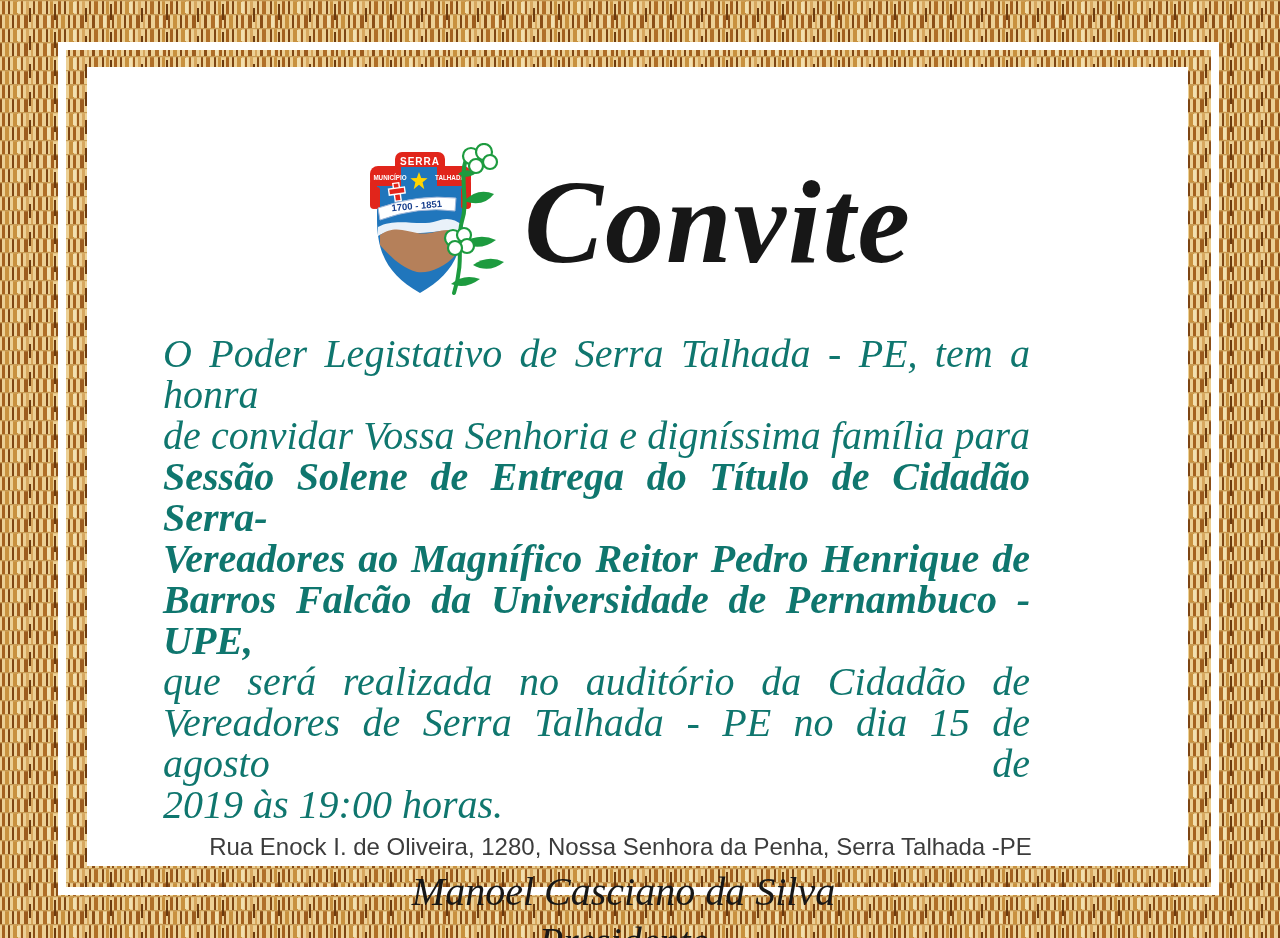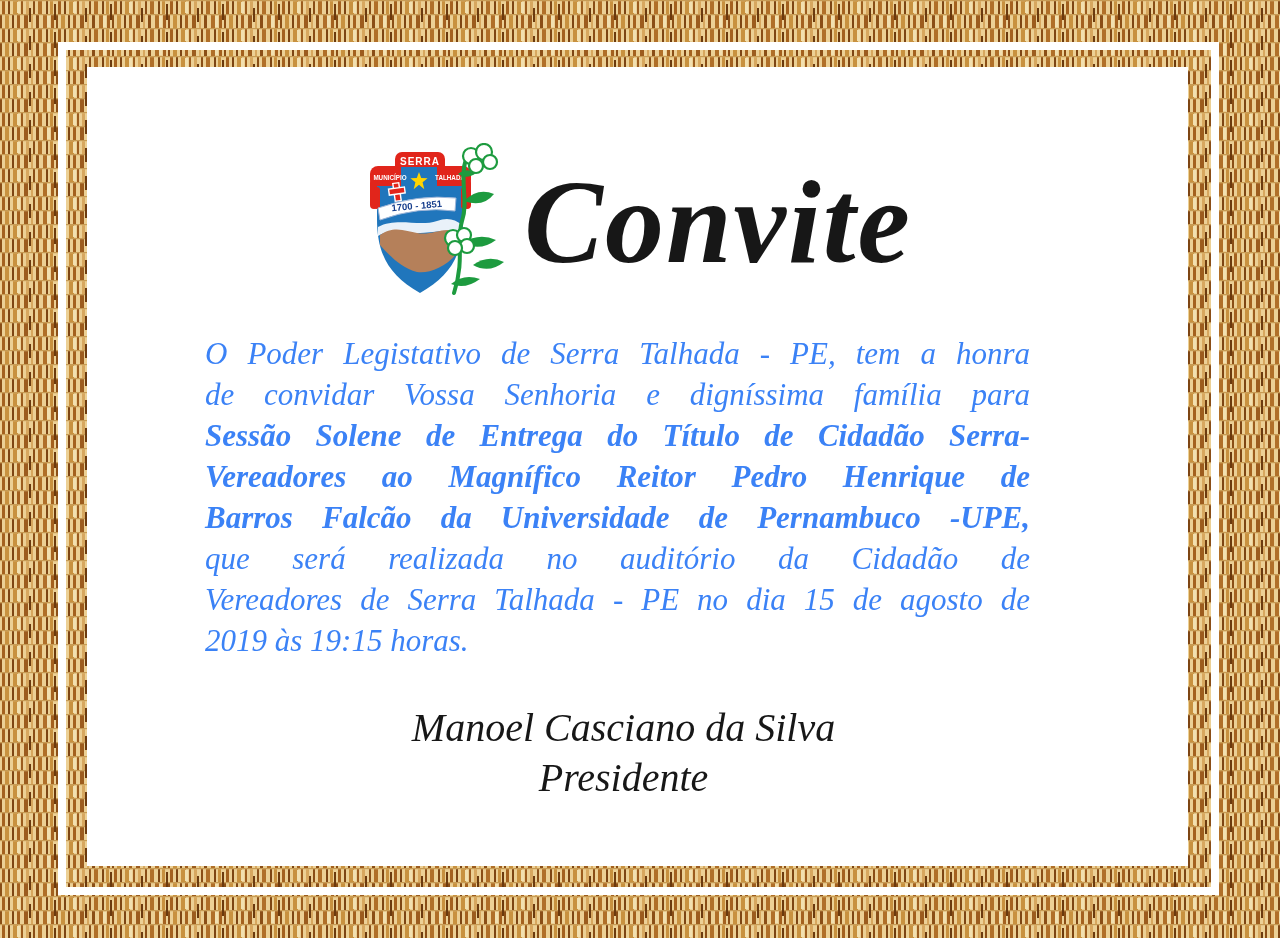--- a/index.html
+++ b/index.html
@@ -38,26 +38,26 @@
     font-style: italic;
     font-weight: 600;
     font-size: 118px;
     line-height: 160px;
     letter-spacing: 2px;
     color: #171717;
     margin-left: 6px;
     white-space: nowrap;
   }
   .body-text {
-    margin: 24px 158px 0 118px;
+    margin: 24px 158px 0 76px;
     font-family: "Liberation Serif", serif;
     font-style: italic;
-    font-size: 31px;
+    font-size: 40px;
     line-height: 41px;
-    color: #3b82f6;
+    color: #0f766e;
   }
   .body-line { text-align: justify; text-align-last: justify; }
   .body-line.bold { font-weight: 700; }
   .body-line.last { text-align-last: left; }
   .signature {
     margin: 42px 158px 0 130px;
     text-align: center;
     font-family: "Liberation Serif", serif;
     font-style: italic;
     font-weight: 400;
@@ -181,21 +181,22 @@
   </div>
 
   <div class="body-text">
       <div class="body-line">O Poder Legistativo de Serra Talhada - PE, tem a honra</div>
       <div class="body-line">de convidar Vossa Senhoria e digníssima família para</div>
       <div class="body-line bold">Sessão Solene de Entrega do Título de Cidadão Serra-</div>
       <div class="body-line bold">Vereadores ao Magnífico Reitor Pedro Henrique de</div>
       <div class="body-line bold">Barros Falcão da Universidade de Pernambuco -UPE,</div>
       <div class="body-line">que será realizada no auditório da Cidadão de</div>
       <div class="body-line">Vereadores de Serra Talhada - PE no dia 15 de agosto de</div>
-      <div class="body-line last">2019 às 19:15 horas.</div>
+      <div class="body-line last">2019 às 19:00 horas.</div>
     </div>
 
   <div class="signature">
     <div>Manoel Casciano da Silva</div>
     <div>Presidente</div>
   </div>
 
+  <div class="address">Rua Enock I. de Oliveira, 1280, Nossa Senhora da Penha, Serra Talhada -PE</div>
 </div>
 
 </body></html>

